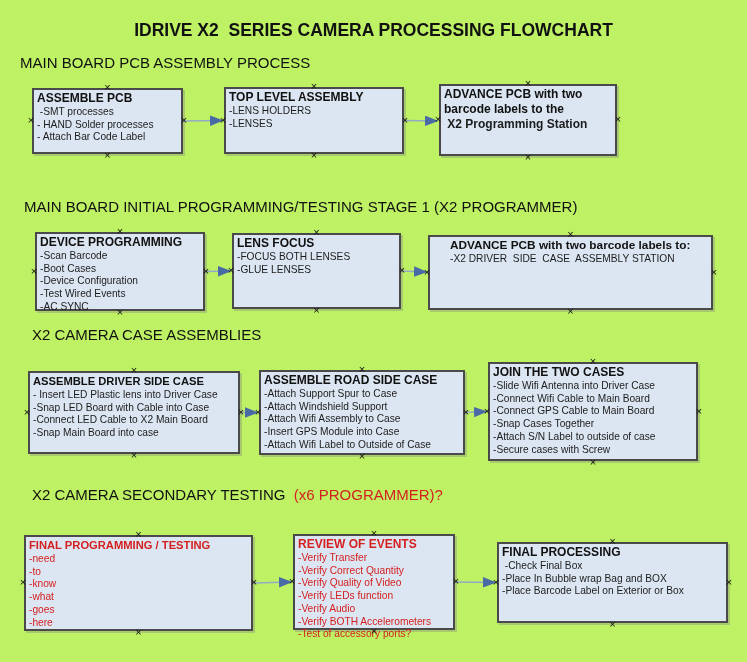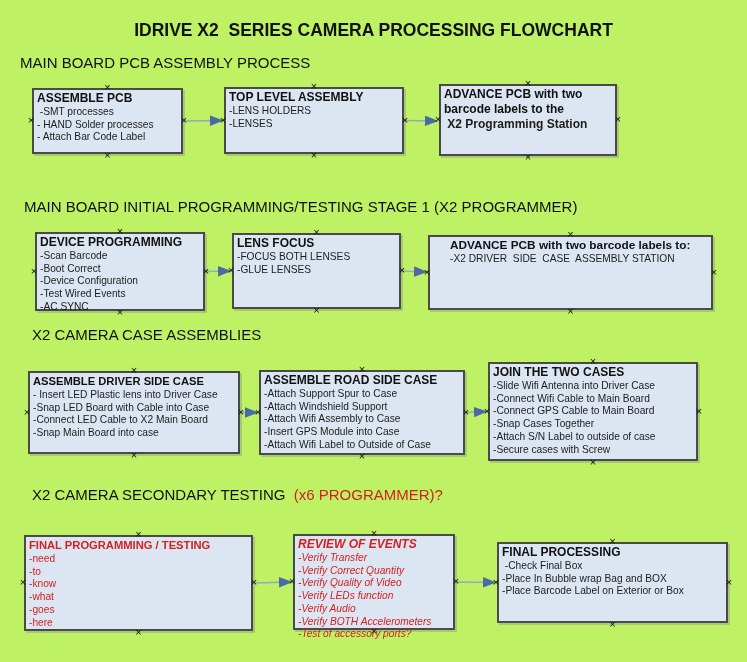--- a/index.html
+++ b/index.html
@@ -26,21 +26,21 @@
   .b-a{left:32px;top:88px;width:151px;height:66px;}
   .b-b{left:224px;top:87px;width:180px;height:67px;}
   .b-c{left:439px;top:84px;width:178px;height:72px;}
   .b-d{left:35px;top:232px;width:170px;height:79px;}
   .b-e{left:232px;top:233px;width:169px;height:76px;}
   .b-f{left:428px;top:235px;width:285px;height:75px;padding-left:20px;}
   .b-g{left:28px;top:371px;width:212px;height:83px;}
   .b-h{left:259px;top:370px;width:206px;height:85px;}
   .b-i{left:488px;top:362px;width:210px;height:99px;}
   .b-j{left:24px;top:535px;width:229px;height:96px;}
-  .b-k{left:293px;top:534px;width:162px;height:96px;font-style:italic;}
+  .b-k{left:293px;top:534px;width:162px;height:96px;}
   .b-l{left:497px;top:542px;width:231px;height:81px;}
   .h{position:absolute;width:8px;height:10px;line-height:10px;text-align:center;
      font-size:11px;font-style:normal;color:#111;z-index:3;}
   .h::before{content:"\00d7";}
   .ht{top:-8px;left:50%;margin-left:-4px;}
   .hb{bottom:-8px;left:50%;margin-left:-4px;}
   .hl{left:-7px;top:50%;margin-top:-6px;}
   .hr{right:-7px;top:50%;margin-top:-6px;}
 </style>
 </head>
@@ -101,21 +101,21 @@
     <div class="line"> X2 Programming Station</div>
   </div>
 
   <div class="box b-d">
     <i class="h ht"></i>
       <i class="h hb"></i>
       <i class="h hl"></i>
       <i class="h hr"></i>
     <div class="box-title">DEVICE PROGRAMMING</div>
     <div class="line">-Scan Barcode</div>
-    <div class="line">-Boot Correct</div>
+    <div class="line">-Boot Cases</div>
     <div class="line">-Device Configuration</div>
     <div class="line">-Test Wired Events</div>
     <div class="line">-AC SYNC</div>
   </div>
 
   <div class="box b-e">
     <i class="h ht"></i>
       <i class="h hb"></i>
       <i class="h hl"></i>
       <i class="h hr"></i>

